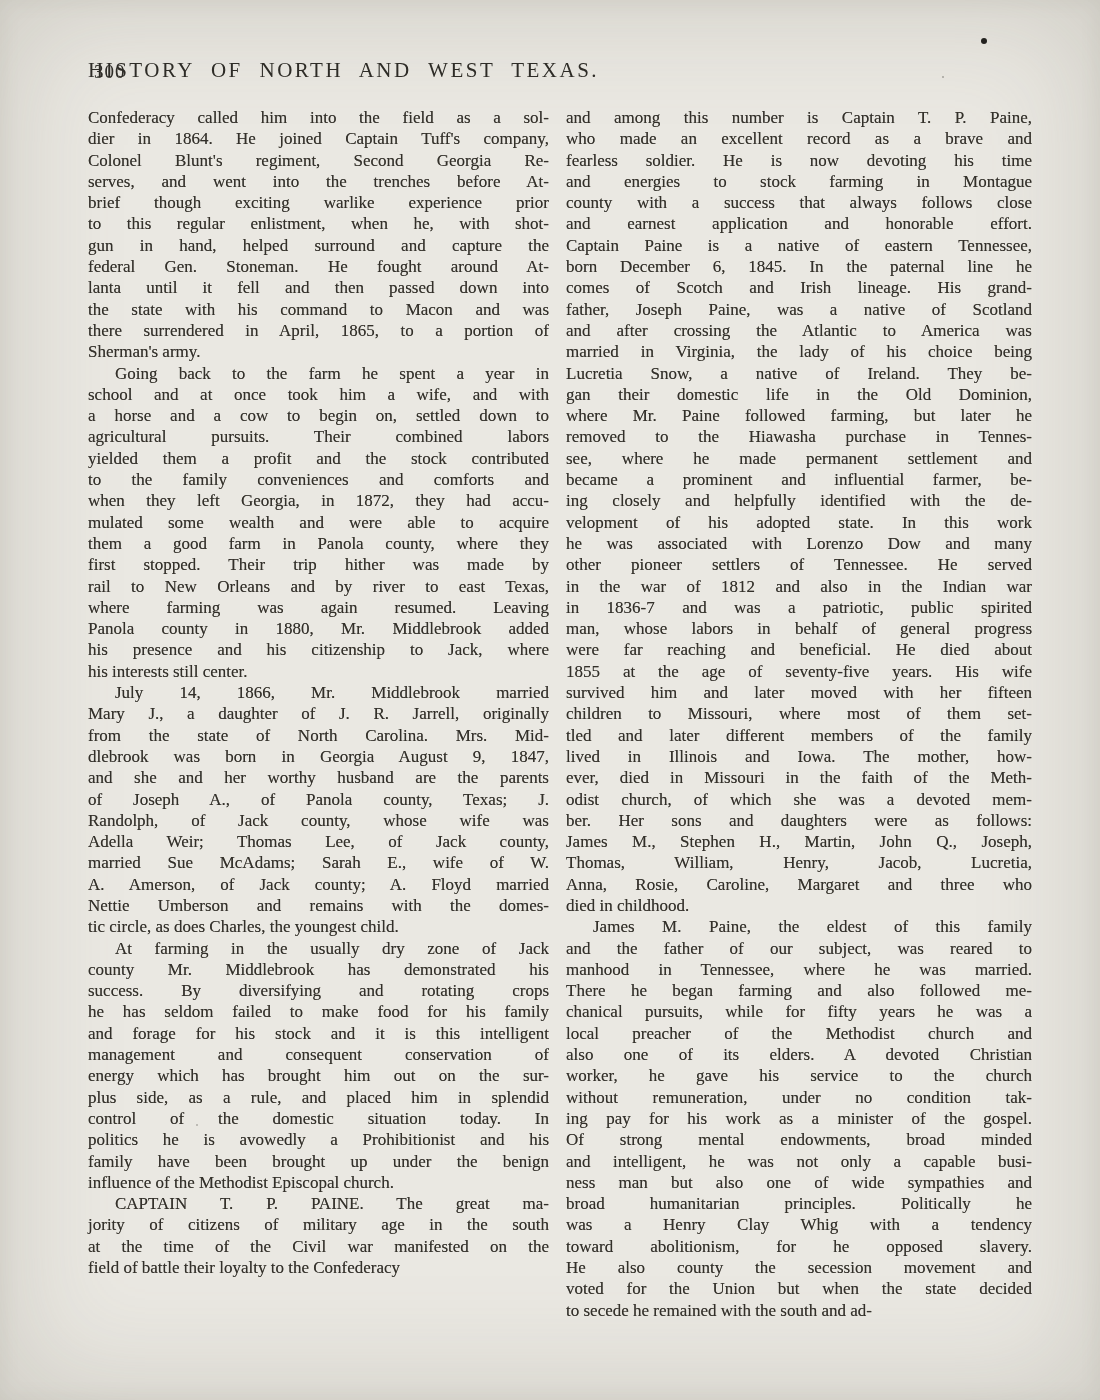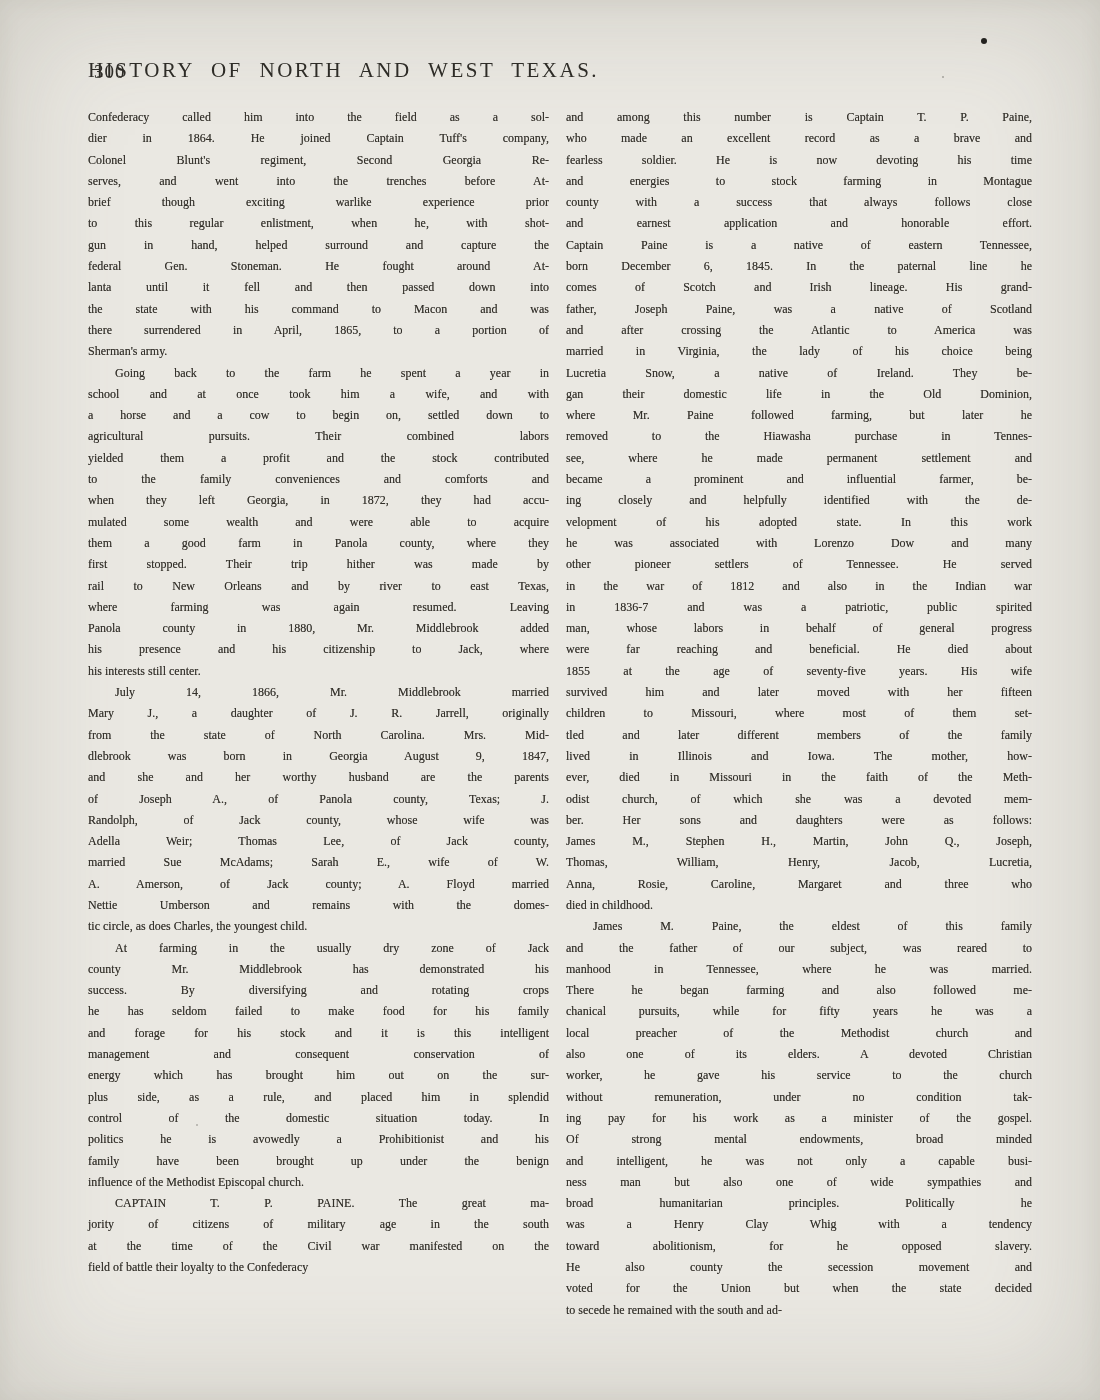--- a/index.html
+++ b/index.html
@@ -45,21 +45,21 @@
   }
   .columns {
     position: absolute;
     left: 88px;
     top: 107px;
     width: 944px;
     display: flex;
     gap: 17px;
   }
   .column {
-    font-size: 12px;
+    font-size: 17px;
     line-height: 21.3px;
     text-shadow: 0 0 0.5px rgba(46, 44, 38, 0.55);
   }
   .col-left  { width: 461px; }
   .col-right { width: 466px; }
   .paragraph { margin: 0; }
   .paragraph.section-start { }
   .line {
     text-align: justify;
     text-align-last: justify;

